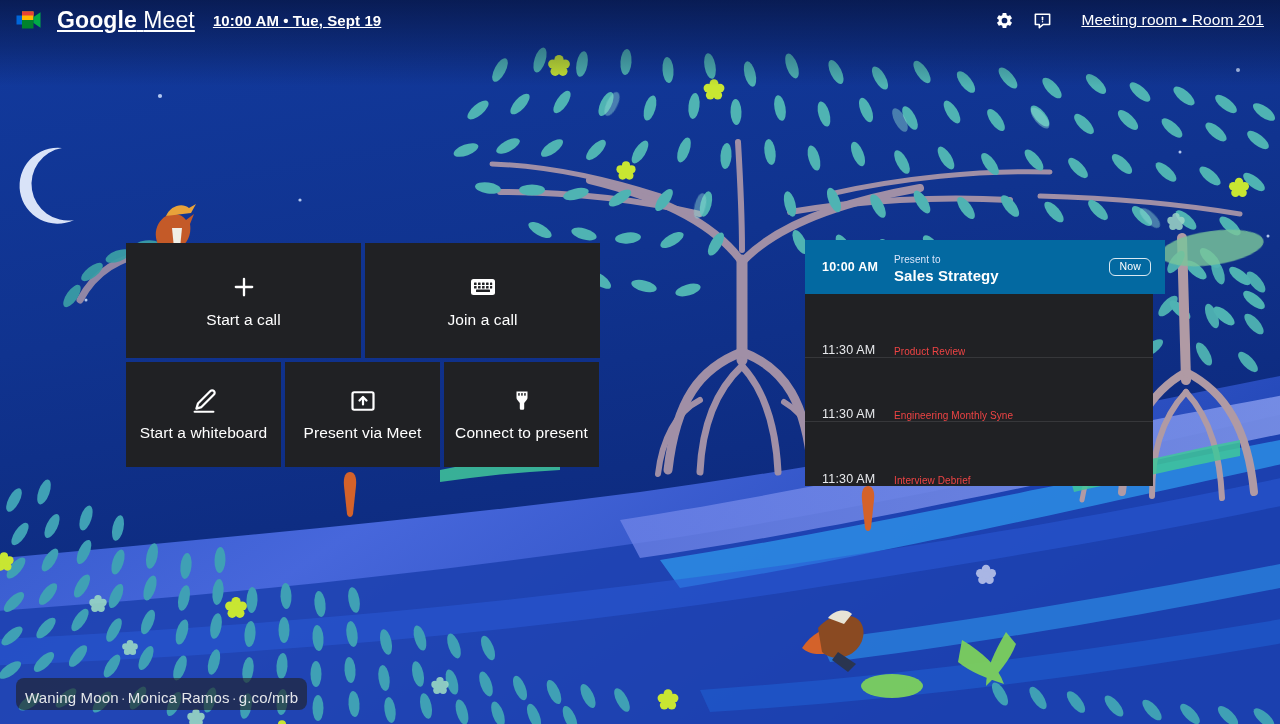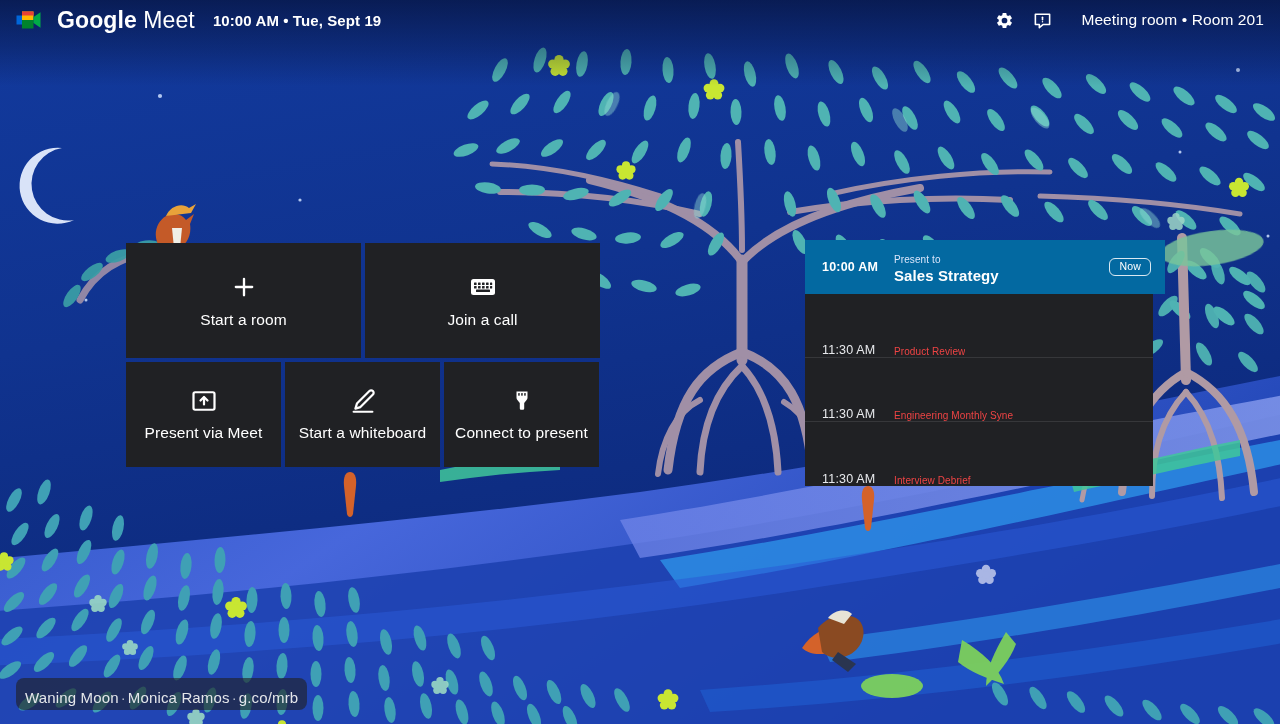--- a/index.html
+++ b/index.html
@@ -29,20 +29,21 @@
     position: absolute; left: 0; top: 0; width: 1280px; height: 86px;
     background: linear-gradient(180deg, rgba(5,16,55,.70) 0%, rgba(5,16,55,.34) 55%, rgba(5,16,55,0) 100%);
     pointer-events: none;
   }
 
   
   #header {
     position: absolute; left: 0; top: 0; width: 1280px; height: 40px;
     display: flex; align-items: center; padding: 8px 16px;
     color: #fff;
+    text-decoration: underline;
   }
   #brand { display: flex; align-items: center; gap: 11px; }
   .meet-logo { width: 30px; height: 26px; display: block; }
   .wordmark {
     font-size: 23px; letter-spacing: .1px; color: #ffffff;
     white-space: nowrap; line-height: 1;
   }
   .wordmark .light { font-weight: 400; }
   .wordmark .bold { font-weight: 700; }
   #clock {
@@ -559,21 +560,21 @@
 
   <div id="tiles">
 
     <div class="tile-row tile-row-1">
       <div class="tile">
         <span class="tile-icon">
           <svg width="28" height="28" viewBox="0 0 24 24" fill="none" stroke="currentColor" stroke-width="2" stroke-linecap="round">
             <path d="M12 5v14M5 12h14"></path>
           </svg>
         </span>
-        <span class="tile-label">Start a room</span>
+        <span class="tile-label">Start a call</span>
       </div>
 
       <div class="tile">
         <span class="tile-icon">
           <svg width="28" height="24" viewBox="0 0 28 24" xmlns="http://www.w3.org/2000/svg">
             <rect x="2" y="4" width="24" height="16" rx="2.5" fill="#ffffff"></rect>
             <g fill="#202124">
               <rect x="5" y="7.5" width="2.6" height="2.4" rx=".5"></rect>
               <rect x="9" y="7.5" width="2.6" height="2.4" rx=".5"></rect>
               <rect x="13" y="7.5" width="2.6" height="2.4" rx=".5"></rect>
@@ -589,36 +590,36 @@
           </svg>
         </span>
         <span class="tile-label">Join a call</span>
       </div>
     </div>
 
     <div class="tile-row tile-row-2">
       <div class="tile">
         <span class="tile-icon">
           <svg width="28" height="28" viewBox="0 0 24 24" fill="none" stroke="currentColor" stroke-width="1.9" stroke-linecap="round" stroke-linejoin="round">
+            <path d="M17.5 3.5a2 2 0 0 1 3 3L9.8 17.2 5.5 18.5l1.3-4.3z"></path>
+            <path d="M4 21.2h16"></path>
+          </svg>
+        </span>
+        <span class="tile-label">Start a whiteboard</span>
+      </div>
+
+      <div class="tile">
+        <span class="tile-icon">
+          <svg width="28" height="28" viewBox="0 0 24 24" fill="none" stroke="currentColor" stroke-width="1.9" stroke-linecap="round" stroke-linejoin="round">
             <rect x="3" y="4.5" width="18" height="15" rx="1.4"></rect>
             <path d="M12 15V9"></path>
             <path d="M9 11.6 12 8.6l3 3"></path>
           </svg>
         </span>
         <span class="tile-label">Present via Meet</span>
-      </div>
-
-      <div class="tile">
-        <span class="tile-icon">
-          <svg width="28" height="28" viewBox="0 0 24 24" fill="none" stroke="currentColor" stroke-width="1.9" stroke-linecap="round" stroke-linejoin="round">
-            <path d="M17.5 3.5a2 2 0 0 1 3 3L9.8 17.2 5.5 18.5l1.3-4.3z"></path>
-            <path d="M4 21.2h16"></path>
-          </svg>
-        </span>
-        <span class="tile-label">Start a whiteboard</span>
       </div>
 
       <div class="tile">
         <span class="tile-icon">
           <svg width="26" height="28" viewBox="0 0 24 28" xmlns="http://www.w3.org/2000/svg">
             <path d="M6.5 4.5h11v6.2c0 1-.3 1.6-.9 2.3l-2.4 2.9v5.6a1.2 1.2 0 0 1-1.2 1.2h-2a1.2 1.2 0 0 1-1.2-1.2v-5.6l-2.4-2.9c-.6-.7-.9-1.3-.9-2.3z" fill="#ffffff"></path>
             <g fill="#202124">
               <rect x="8.2" y="6.1" width="1.5" height="2.6" rx=".4"></rect>
               <rect x="11.2" y="6.1" width="1.5" height="2.6" rx=".4"></rect>
               <rect x="14.2" y="6.1" width="1.5" height="2.6" rx=".4"></rect>

